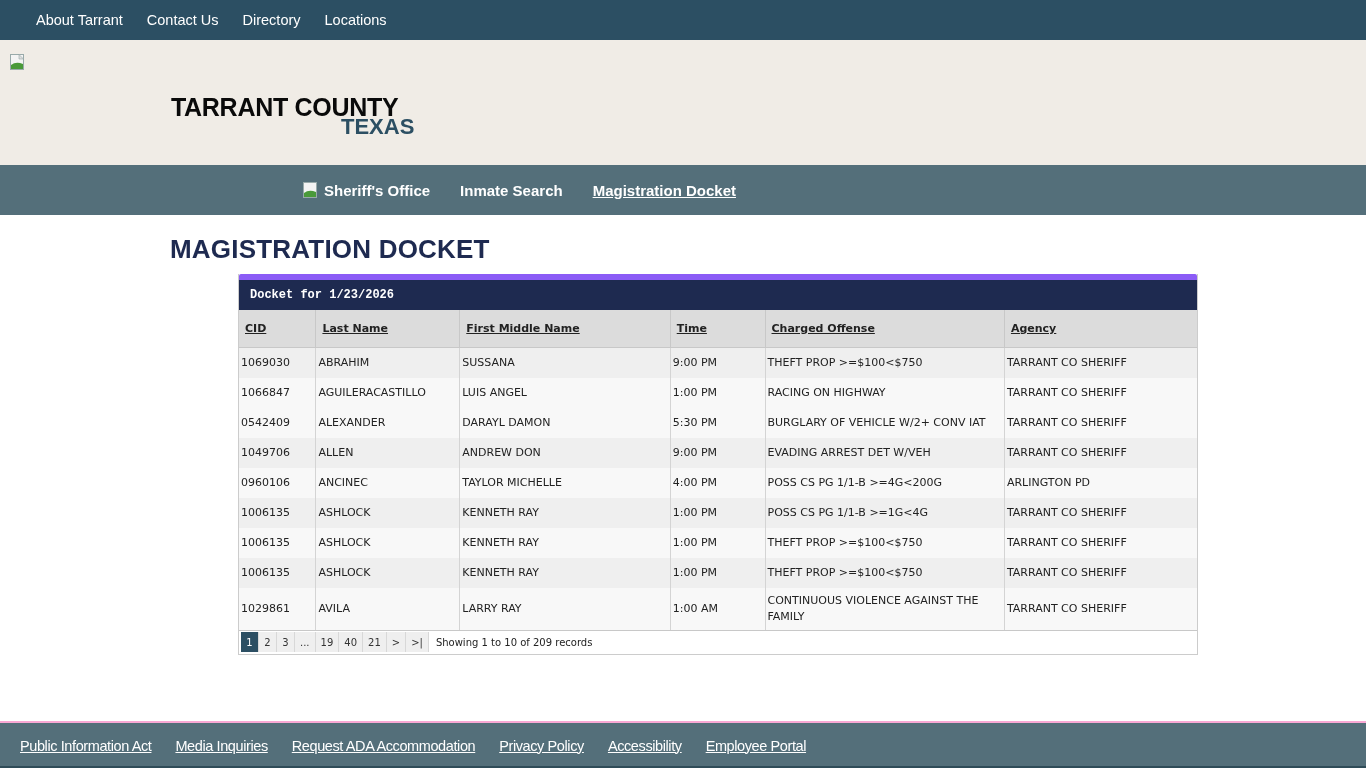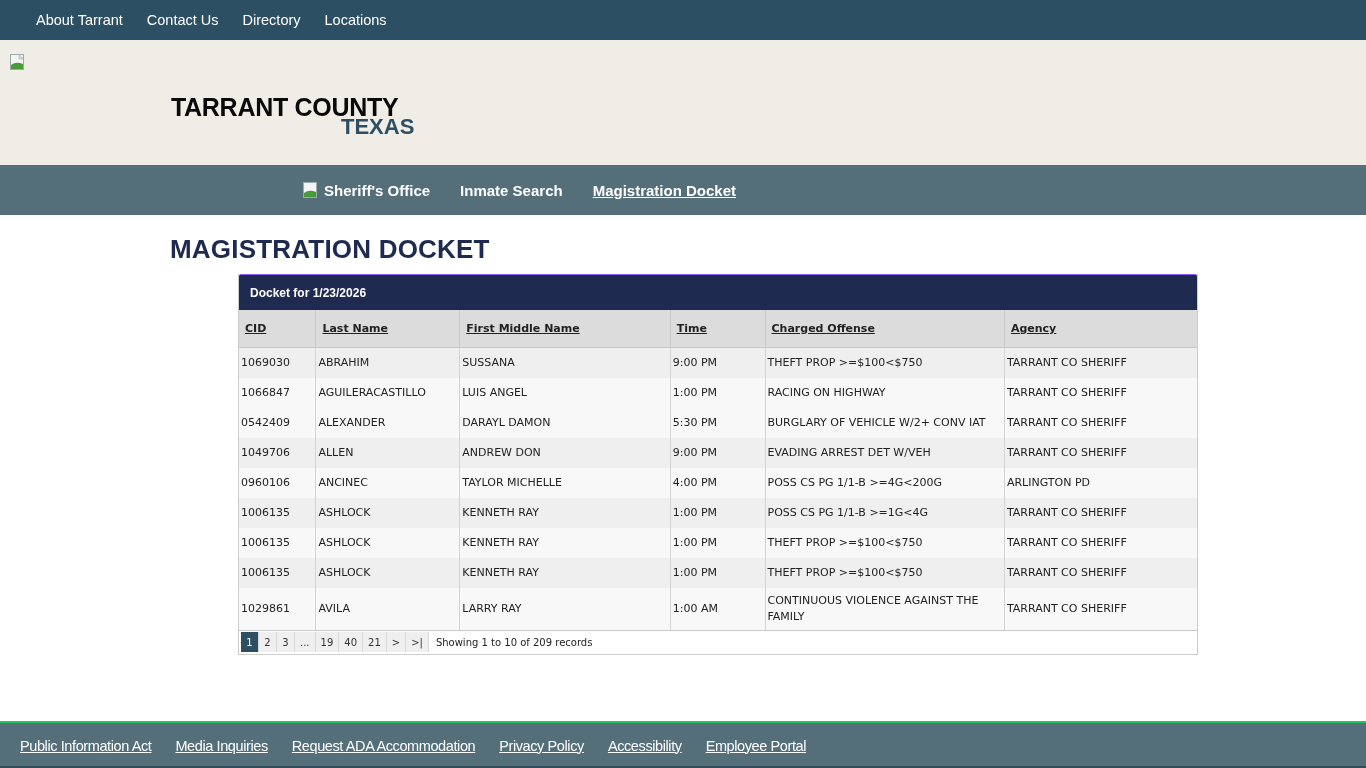--- a/index.html
+++ b/index.html
@@ -45,23 +45,23 @@
     .page-title {
       position: absolute; left: 170px; top: 234px; font-size: 26px; font-weight: bold;
       color: #1e2a50; letter-spacing: 0.2px;
     }
 
     .docket {
       position: absolute; left: 238px; top: 274px; width: 960px;
       border: 1px solid #cccccc; border-top: none; background: #fff;
     }
     .docket-header {
-      height: 36px; background: #1e2a50; color: #ffffff; font-family: Liberation Sans, sans-serif;
+      height: 36px; background: #1e2a50; color: #ffffff; font-family: Liberation Mono, monospace;
       font-size: 12px; font-weight: bold; display: flex; align-items: center; padding-left: 11px;
-      border-top: 1px solid #8b5cf6; border-radius: 2px 2px 0 0;
+      border-top: 6px solid #8b5cf6; border-radius: 2px 2px 0 0;
     }
     table {
       width: 100%; border-collapse: collapse; font-family: "DejaVu Sans", sans-serif; font-size: 11px;
       color: #222;
     }
     th {
       background: #dcdcdc; text-align: left; font-weight: bold; height: 34px; padding: 12px 6px;
       border-right: 1px solid #c8c8c8; border-bottom: 1px solid #c8c8c8; font-size: 11px; color: #222; text-decoration: underline;
     }
     th:last-child, td:last-child { border-right: none; }
@@ -78,21 +78,21 @@
     }
     .pager .pg {
       height: 20px; min-width: 18px; padding: 0 5px; display: flex; align-items: center; justify-content: center;
       background: #efefef; border-right: 1px solid #d8d8d8; color: #333; cursor: pointer;
     }
     .pager .pg.current { background: #2c4f63; color: #fff; }
     .pager .info { margin-left: 7px; color: #222; }
 
     .footer {
       position: absolute; left: 0; top: 721px; width: 1366px; height: 47px;
-      background: #546f7a; border-top: 2px solid #22c55e; display: flex; align-items: center; padding-left: 20px;
+      background: #546f7a; border-top: 2px solid #f9a8d4; display: flex; align-items: center; padding-left: 20px;
     }
     .footer::after {
       content: ""; position: absolute; left: 0; bottom: 0; width: 100%; height: 2px; background: #2f4c58;
     }
     .footer a {
       color: #ffffff; font-size: 14.5px; text-decoration: underline; margin-right: 24px; letter-spacing: -0.4px;
     }
   </style>
 </head>
 <body>

